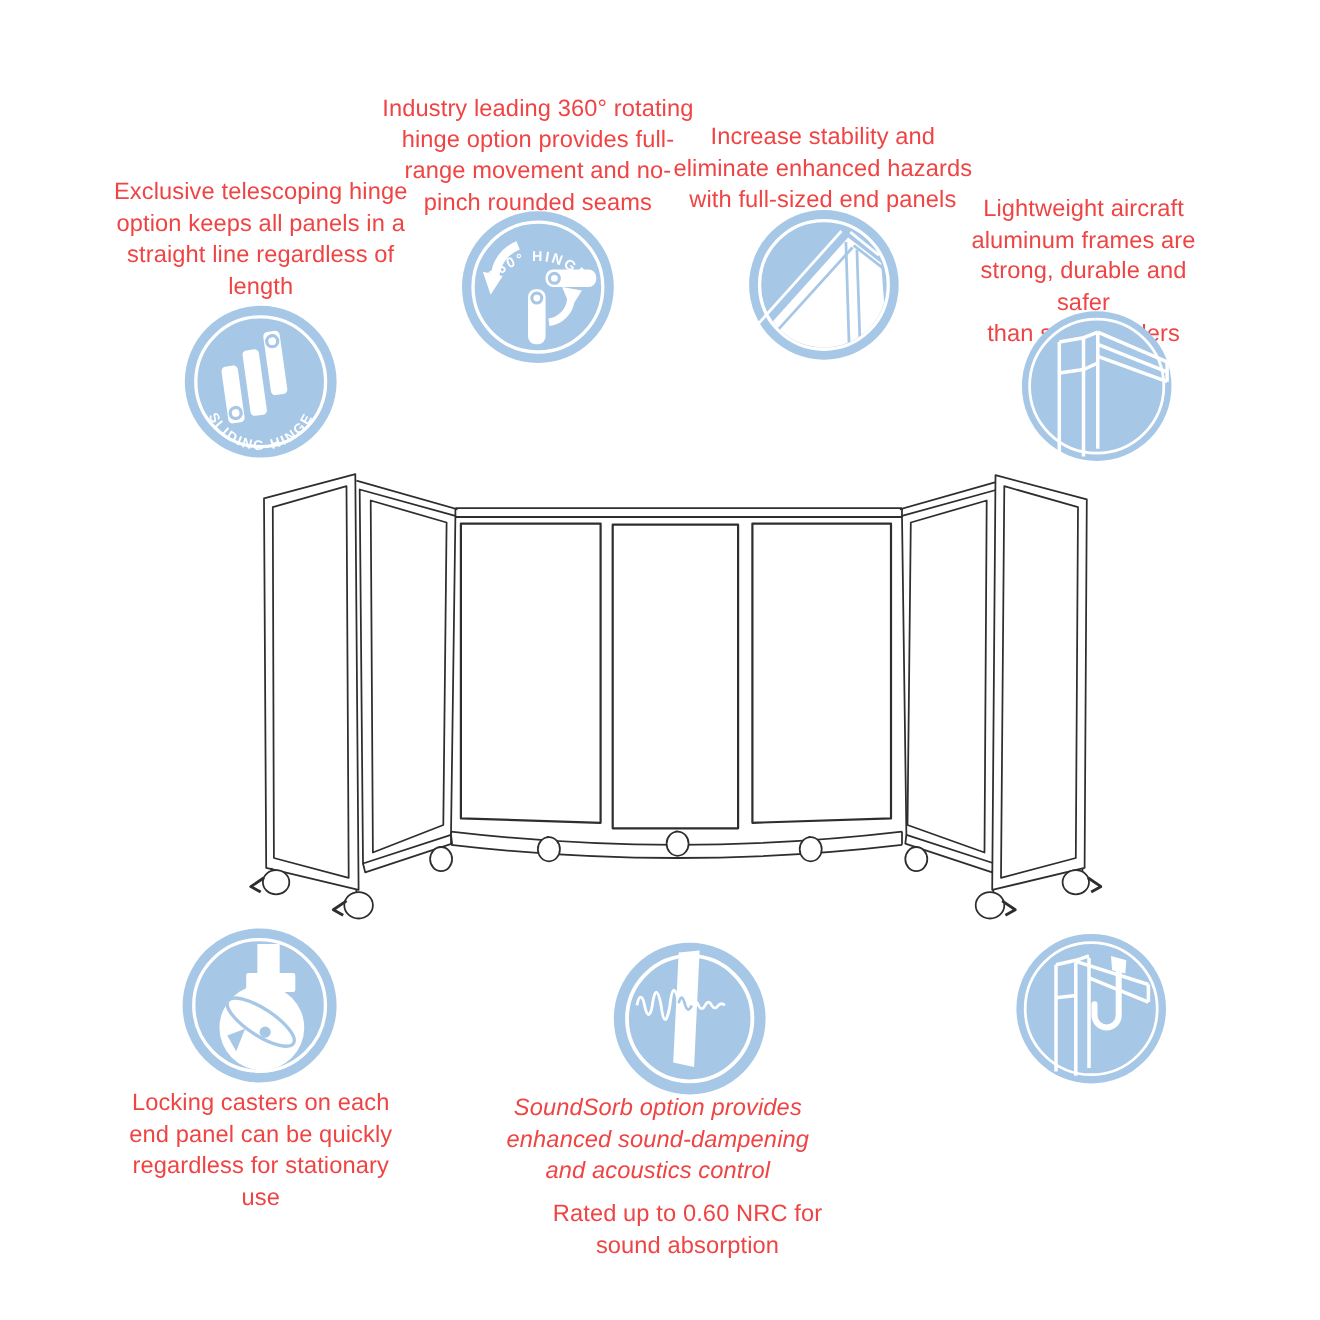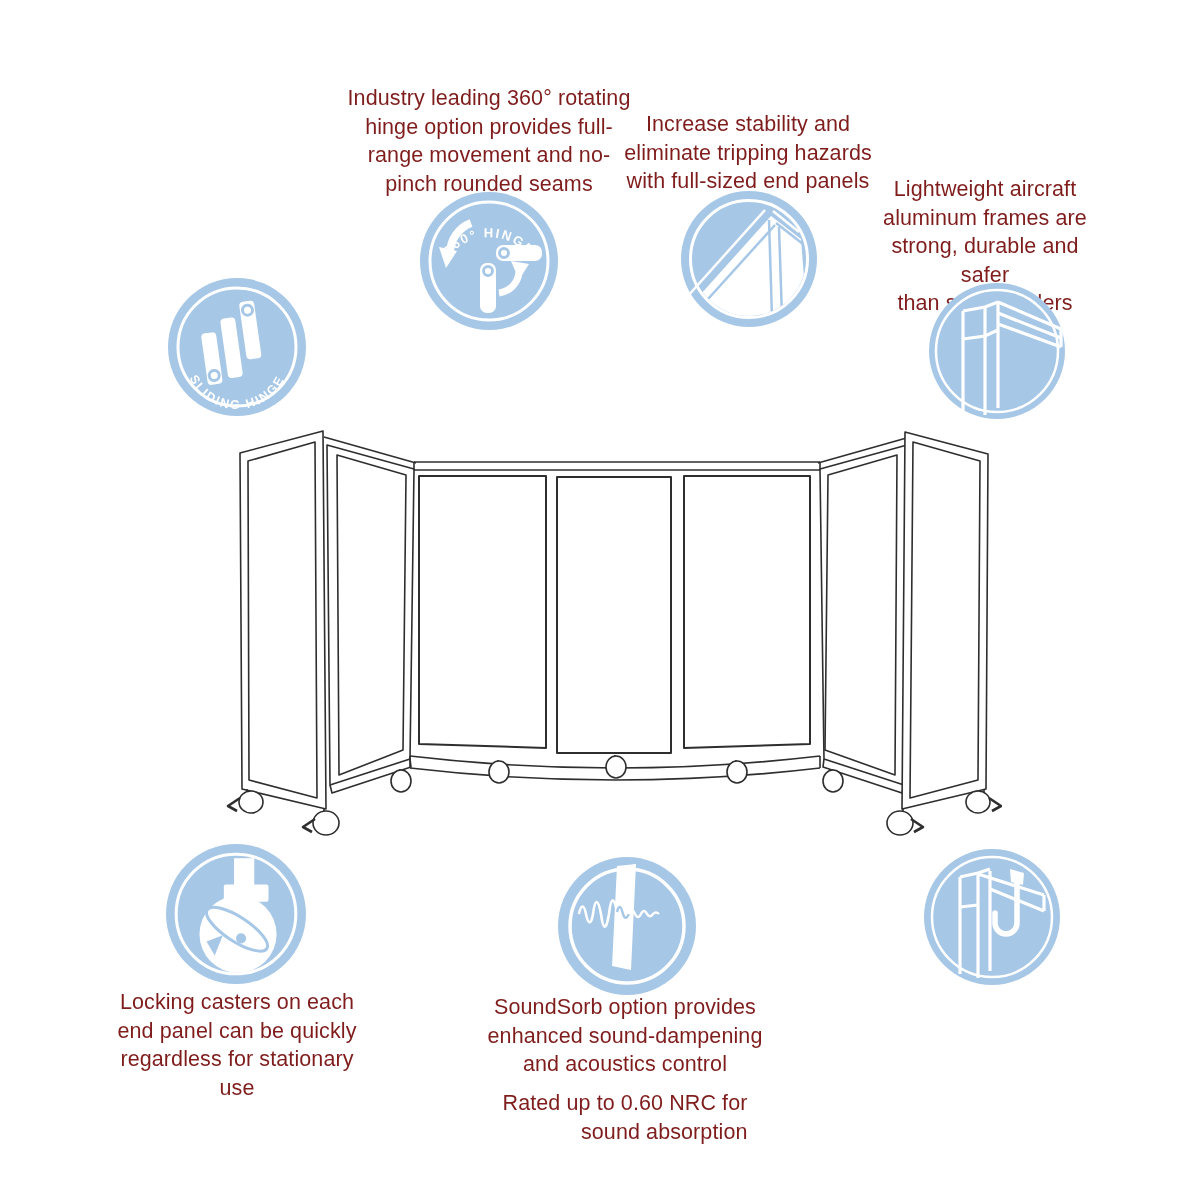--- a/index.html
+++ b/index.html
@@ -1,54 +1,58 @@
 <!DOCTYPE html>
 <html><head>
 <meta charset="utf-8">
 <style>
   html,body{margin:0;padding:0;background:#ffffff;}
   .canvas{position:relative;width:1200px;height:1200px;background:#ffffff;overflow:hidden;
           font-family:"Liberation Sans",sans-serif;}
   .cap{position:absolute;transform:translateX(-50%);margin:0;text-align:center;
-       white-space:pre-line;font-size:21.5px;line-height:28.5px;color:#7f1d1d;
+       white-space:pre-line;font-size:21.5px;line-height:28.5px;color:#ef4444;
        font-weight:400;letter-spacing:0.1px;}
   .badge{position:absolute;}
   .drawing{position:absolute;left:222px;top:416px;}
   svg text{font-family:"Liberation Sans",sans-serif;}
 </style>
 </head>
 <body>
 
 <div class="canvas">
 
+  <p class="cap" style="left:237px;top:160px;">Exclusive telescoping hinge
+option keeps all panels in a
+straight line regardless of
+length</p>
 
   <p class="cap" style="left:489px;top:84px;">Industry leading 360° rotating
 hinge option provides full-
 range movement and no-
 pinch rounded seams</p>
 
   <p class="cap" style="left:748px;top:110px;">Increase stability and
-eliminate tripping hazards
+eliminate enhanced hazards
 with full-sized end panels</p>
 
   <p class="cap" style="left:985px;top:175px;">Lightweight aircraft
 aluminum frames are
 strong, durable and safer
 than steel dividers</p>
 
   <p class="cap" style="left:237px;top:988px;">Locking casters on each
 end panel can be quickly
 regardless for stationary
 use</p>
 
-  <p class="cap" style="left:625px;top:993px;">SoundSorb option provides
+  <p class="cap" style="left:598px;top:993px;font-style:italic;">SoundSorb option provides
 enhanced sound-dampening
 and acoustics control</p>
 
-  <p class="cap" style="left:625px;top:1089px;text-align:right;">Rated up to 0.60 NRC for
+  <p class="cap" style="left:625px;top:1089px;">Rated up to 0.60 NRC for
 sound absorption</p>
 
 
   <svg class="badge" style="left:167px;top:277px;" width="140" height="140" viewBox="0 0 140 140">
     <defs>
         <path id="arcSlide" d="M 18,80 A 52,52 0 0 0 122,80"></path>
       </defs>
     <circle cx="70" cy="70" r="69" fill="#a7c7e7"></circle>
     <circle cx="70" cy="70" r="59" fill="none" stroke="#ffffff" stroke-width="3"></circle>
     <g transform="rotate(-8 70 70)">

